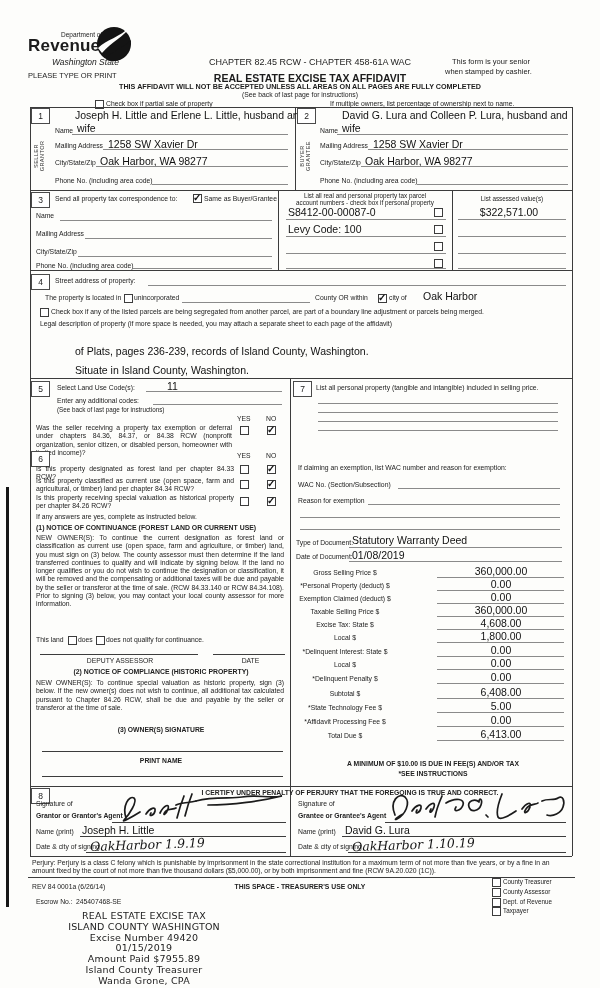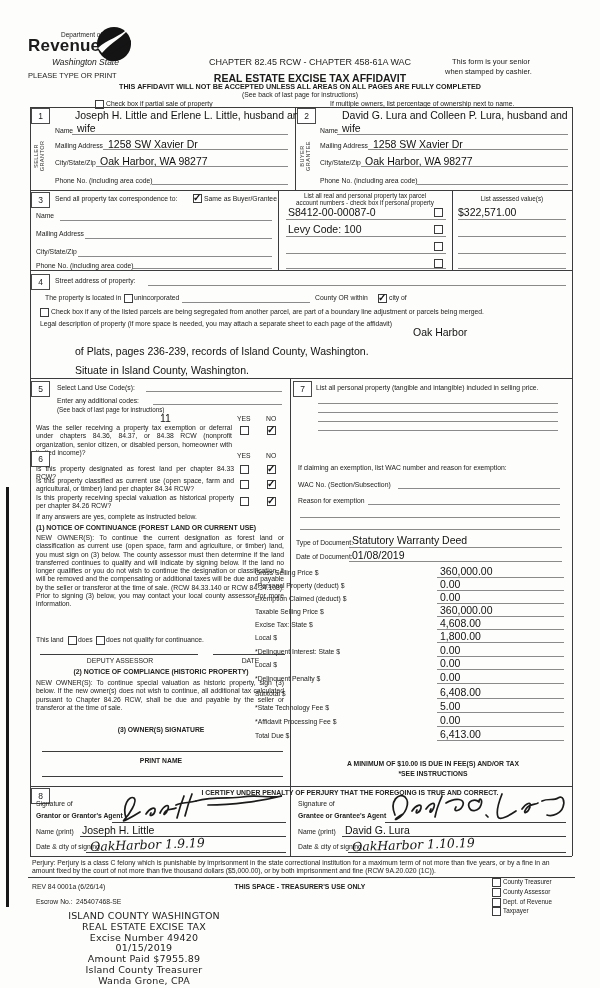--- a/index.html
+++ b/index.html
@@ -5,21 +5,21 @@
   html,body{margin:0;padding:0;background:#e8e8e8;}
   #page{position:relative;width:600px;height:988px;background:#fdfdfb;font-family:"Liberation Sans",sans-serif;color:#1c1c1c;overflow:hidden;}
   .abs{position:absolute;}
   .lbl{font-size:6.8px;color:#222;white-space:nowrap;}
   .lbl2{font-size:7.5px;color:#222;white-space:nowrap;}
   .tiny{font-size:6.3px;color:#222;white-space:nowrap;}
   .val{font-size:10.5px;color:#111;white-space:nowrap;}
   .b{font-weight:bold;}
   .i{font-style:italic;}
   .ctr{text-align:center;}
-  .r{text-align:left;}
+  .r{text-align:center;}
   .para{font-size:6.8px;line-height:8.3px;text-align:justify;color:#222;white-space:normal;}
   .hl{border-top:1px solid #8a8a8a;height:0;}
   .hld{border-top:1px solid #3c3c3c;height:0;}
   .vl{border-left:1px solid #3c3c3c;width:0;}
   .cb{position:absolute;width:7px;height:7px;border:1px solid #3c3c3c;background:#fff;}
   .cb.on::after{content:"\2713";position:absolute;left:-1px;top:-3px;font-size:10px;font-weight:bold;color:#111;}
   .numbox{position:absolute;width:17px;height:14px;border:1px solid #4a4a4a;font-size:8.5px;display:flex;align-items:center;justify-content:center;background:#fff;}
   .vert{position:absolute;transform:rotate(-90deg);transform-origin:left top;font-size:5.6px;letter-spacing:.4px;color:#333;line-height:6.4px;text-align:center;}
   .hand{font-family:"DejaVu Serif",serif;font-style:italic;font-size:12.5px;color:#151515;white-space:nowrap;transform:rotate(-2deg);}
   .stamp{font-family:"DejaVu Sans",sans-serif;font-size:9.5px;line-height:10.8px;color:#222;letter-spacing:.2px;text-align:center;}
@@ -143,30 +143,30 @@
   <div class="numbox" style="left:31px;top:274px;">4</div>
   <div class="abs lbl" style="left:55px;top:277px;">Street address of property:</div>
   <div class="abs hl" style="left:148px;top:285px;width:418px;"></div>
   <div class="abs lbl" style="left:45px;top:294px;">The property is located in</div>
   <span class="cb" style="left:124px;top:294px;"></span>
   <div class="abs lbl" style="left:134px;top:294px;">unincorporated</div>
   <div class="abs hl" style="left:182px;top:302px;width:128px;"></div>
   <div class="abs lbl" style="left:315px;top:294px;">County OR within</div>
   <span class="cb on" style="left:378px;top:294px;"></span>
   <div class="abs lbl" style="left:389px;top:294px;">city of</div>
-  <div class="abs val" style="left:413px;top:290px;margin-top:36px;">Oak Harbor</div>
+  <div class="abs val" style="left:423px;top:290px;">Oak Harbor</div>
   <span class="cb" style="left:40px;top:308px;"></span>
   <div class="abs lbl" style="left:51px;top:308px;">Check box if any of the listed parcels are being segregated from another parcel, are part of a boundary line adjustment or parcels being merged.</div>
   <div class="abs lbl" style="left:40px;top:320px;">Legal description of property (if more space is needed, you may attach a separate sheet to each page of the affidavit)</div>
   <div class="abs val" style="left:75px;top:345px;">of Plats, pages 236-239, records of Island County, Washington.</div>
   <div class="abs val" style="left:75px;top:364px;">Situate in Island County, Washington.</div>
 
   <div class="numbox" style="left:31px;top:381px;">5</div>
   <div class="abs lbl" style="left:57px;top:384px;">Select Land Use Code(s):</div>
-  <div class="abs val" style="left:160px;top:380px;margin-top:32px;">11</div>
+  <div class="abs val" style="left:167px;top:380px;">11</div>
   <div class="abs hl" style="left:146px;top:391px;width:136px;"></div>
   <div class="abs lbl" style="left:57px;top:397px;">Enter any additional codes:</div>
   <div class="abs hl" style="left:153px;top:404px;width:129px;"></div>
   <div class="abs tiny" style="left:57px;top:406px;">(See back of last page for instructions)</div>
   <div class="abs lbl" style="left:237px;top:415px;">YES</div>
   <div class="abs lbl" style="left:266px;top:415px;">NO</div>
   <div class="abs para" style="left:36px;top:424px;width:196px;">Was the seller receiving a property tax exemption or deferral under chapters 84.36, 84.37, or 84.38 RCW (nonprofit organization, senior citizen, or disabled person, homeowner with limited income)?</div>
   <span class="cb" style="left:240px;top:426px;"></span>
   <span class="cb on" style="left:267px;top:426px;"></span>
 
@@ -318,22 +318,22 @@
   <div class="abs tiny" style="left:503px;top:888px;">County Assessor</div>
   <span class="cb" style="left:492px;top:898px;"></span>
   <div class="abs tiny" style="left:503px;top:898px;">Dept. of Revenue</div>
   <span class="cb" style="left:492px;top:907px;"></span>
   <div class="abs tiny" style="left:503px;top:907px;">Taxpayer</div>
 
   <div class="abs lbl" style="left:36px;top:898px;">Escrow No.:</div>
   <div class="abs lbl" style="left:76px;top:898px;">245407468-SE</div>
 
   <div class="abs stamp" style="left:28px;top:911px;width:232px;">
+    <div>REAL ESTATE EXCISE TAX</div>
     <div>ISLAND COUNTY WASHINGTON</div>
-    <div>REAL ESTATE EXCISE TAX</div>
     <div>Excise Number 49420</div>
     <div>01/15/2019</div>
     <div>Amount Paid $7955.89</div>
     <div>Island County Treasurer</div>
     <div>Wanda Grone, CPA</div>
   </div>
 
 </div>
 
 </body></html>

